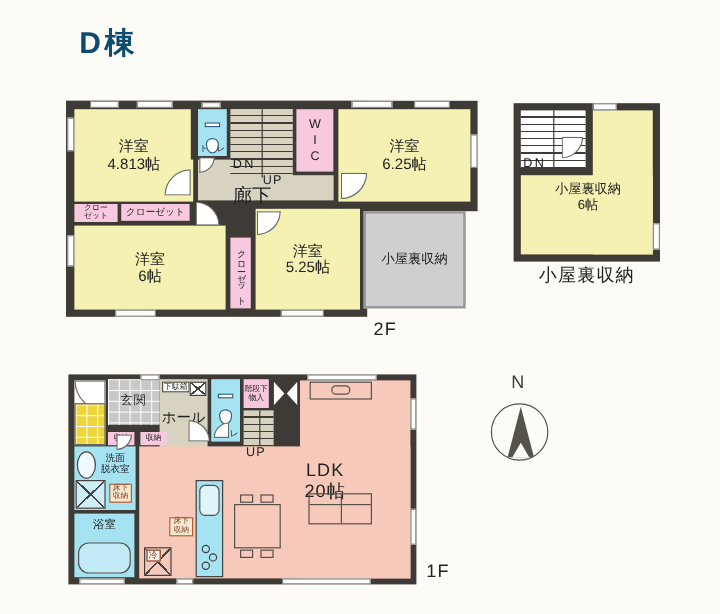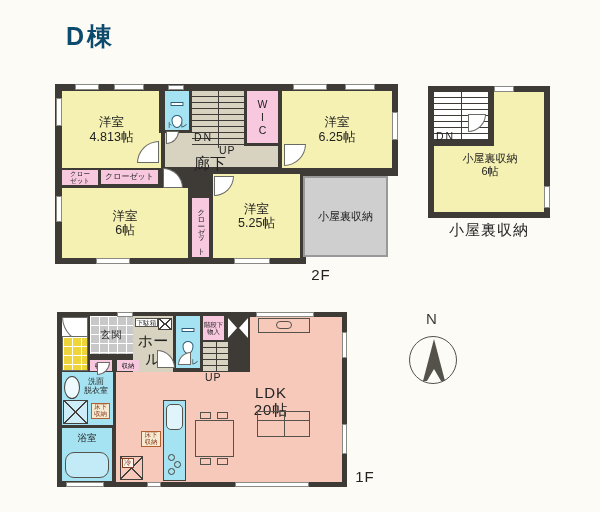--- a/index.html
+++ b/index.html
@@ -132,21 +132,21 @@
 <div class="lbl" style="left:428px;top:221px;width:122px;font-size:15px;letter-spacing:1px;">小屋裏収納</div>
 
 <div class="wall" style="left:57px;top:312px;width:290px;height:175px;"></div>
 
 <div class="abs" style="left:62px;top:317px;width:26px;height:19px;background:#fff;"></div>
 <div class="arc" style="left:62px;top:317px;width:26px;height:26px;border-radius:0 0 0 100%;"></div>
 <div class="tileY" style="left:62px;top:336px;width:26px;height:35px;"></div>
 
 <div class="room tileG" style="left:90px;top:316px;width:43px;height:38px;font-size:10px;letter-spacing:1px;">玄関</div>
 
-<div class="room beige" style="left:133px;top:316px;width:40px;height:67px;font-size:15px;">ホール</div>
+<div class="room beige" style="left:133px;top:316px;width:40px;height:67px;font-size:12px;font-family:Liberation Mono, monospace;">ホール</div>
 
 <div class="room" style="left:135px;top:318px;width:23px;height:9px;background:#fff;border:1px solid #55524c;box-sizing:border-box;font-size:6.5px;">下駄箱</div>
 <div class="xbox" style="left:158px;top:318px;width:14px;height:12px;background-color:#fff;"></div>
 
 <div class="room blue" style="left:176px;top:316px;width:24px;height:52px;align-items:flex-end;font-size:7px;padding-bottom:2px;box-sizing:border-box;">
   <div class="toilet-icon" style="top:4px;">
     <div class="toilet-tank"></div>
     <div class="toilet-bowl"></div>
   </div>
   <span>トイレ</span>

